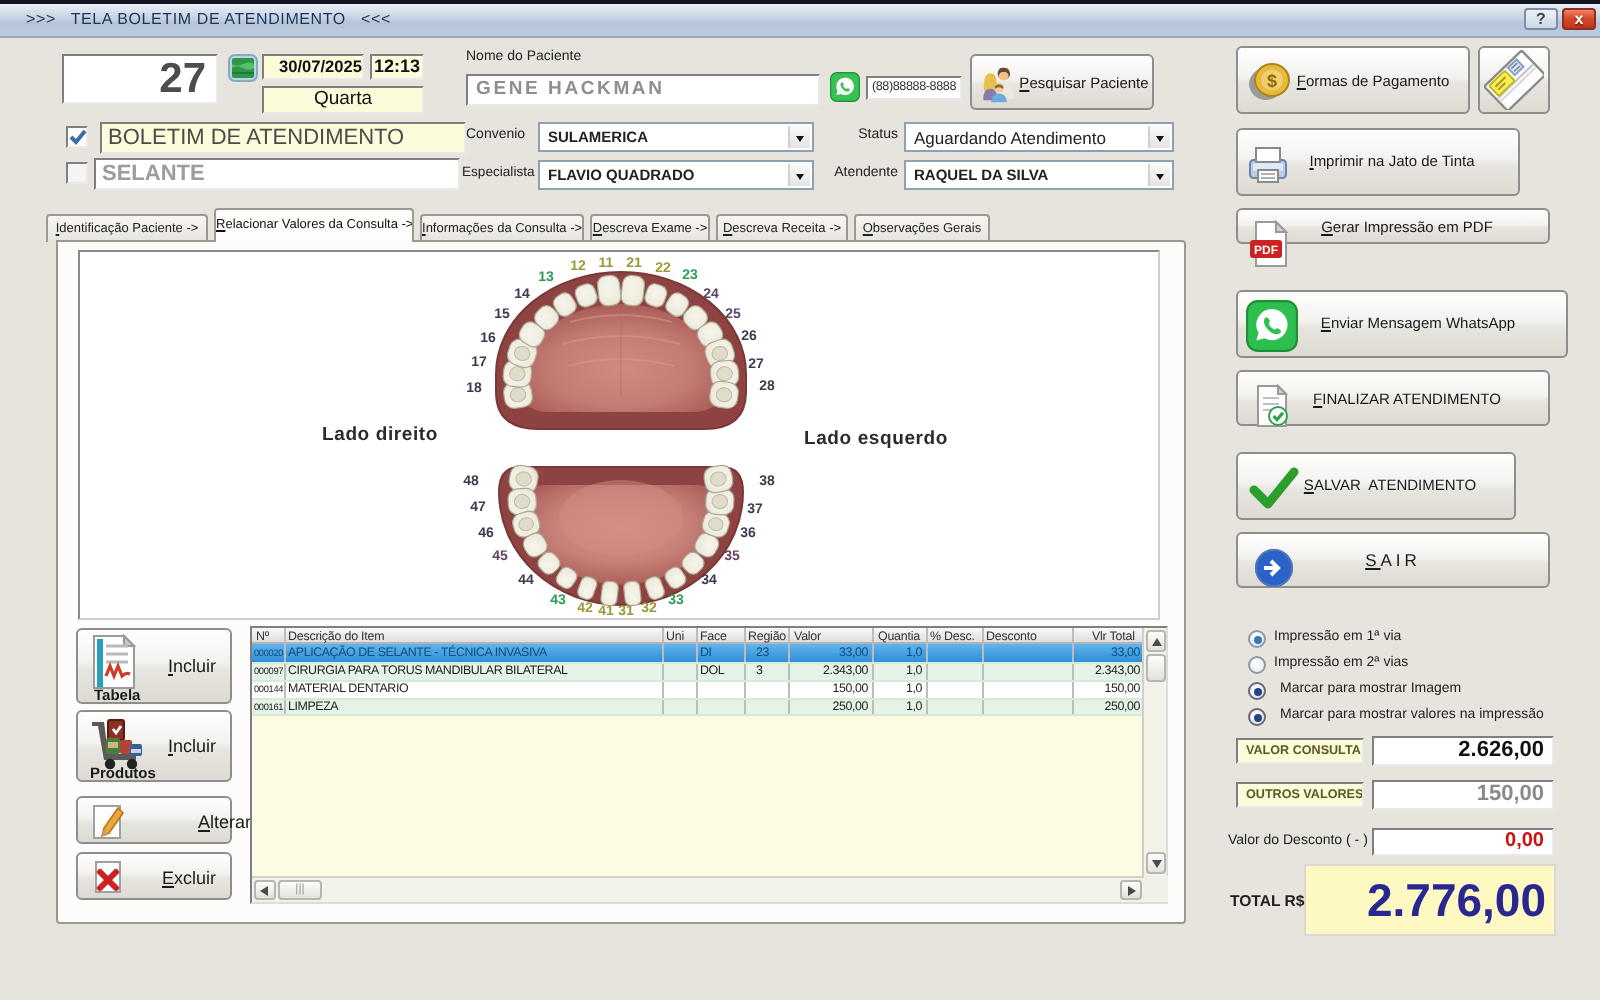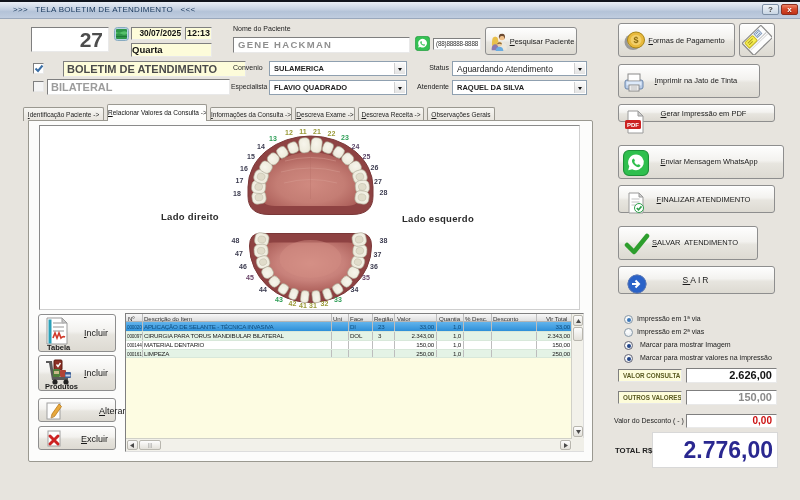--- a/index.html
+++ b/index.html
@@ -26,29 +26,29 @@
 
 <svg class="abs" style="left:114px;top:27px" width="15" height="14" viewBox="0 0 15 14">
 <rect x="0.5" y="0.5" width="14" height="13" rx="3" fill="#b8d4e4" stroke="#88aac0"></rect>
 <rect x="2" y="2" width="11" height="10" rx="1" fill="#2f9648"></rect>
 <path d="M2 5 q3 1.5 5.5 0 q3-1.5 5.5 0 l0 2 q-3 1.5-5.5 0 q-3-1.5-5.5 0 Z" fill="#55c06a"></path>
 <path d="M2 9.5 h11" stroke="#1e7a38" stroke-width="1"></path>
 </svg>
 
 <div class="abs sunk yel" style="left:131px;top:27px;width:51px;height:13px;text-align:right;font-size:8.3px;font-weight:bold;color:#111;line-height:11px">30/07/2025</div>
 <div class="abs sunk yel" style="left:185px;top:27px;width:27px;height:13px;text-align:center;font-size:9px;font-weight:bold;color:#111;line-height:11px">12:13</div>
-<div class="abs sunk yel" style="left:131px;top:43px;width:81px;height:14px;font-size:9.5px;font-weight:bold;color:#111;line-height:12px">Quarta</div>
+<div class="abs sunk yel" style="left:131px;top:43px;width:81px;height:14px;text-align:center;font-size:9.5px;font-weight:normal;color:#111;line-height:12px">Quarta</div>
 
 <div class="abs sunk" style="left:33px;top:63px;width:11px;height:11px"></div>
 <svg class="abs" style="left:34px;top:64px" width="10" height="10" viewBox="0 0 10 10">
     <path d="M1.5 4.5 L4 7 L8.5 1.5" fill="none" stroke="#3a6ea5" stroke-width="2"></path>
   </svg>
-<div class="abs sunk yel" style="left:63px;top:61px;width:183px;height:16px;font-size:11px;font-weight:bold;color:#4a4a4a;line-height:14px;padding-left:3px">BOLETIM DE ATENDIMENTO</div>
+<div class="abs sunk yel" style="left:50px;top:61px;width:183px;height:16px;font-size:11px;font-weight:normal;color:#4a4a4a;line-height:14px;padding-left:3px">BOLETIM DE ATENDIMENTO</div>
 <div class="abs sunk" style="left:33px;top:81px;width:11px;height:11px;background:#f4f4f4"></div>
-<div class="abs sunk" style="left:47px;top:79px;width:183px;height:16px;font-size:11px;font-weight:bold;color:#9c9c9c;line-height:14px;padding-left:3px">BILATERAL</div>
+<div class="abs sunk" style="left:47px;top:79px;width:183px;height:16px;font-size:11px;font-weight:bold;color:#9c9c9c;line-height:14px;padding-left:3px">SELANTE</div>
 
 <div class="lbl" style="left:233px;top:25px">Nome do Paciente</div>
 <div class="abs sunk" style="left:233px;top:37px;width:177px;height:16px;font-size:9.5px;font-weight:bold;color:#8f8f8f;letter-spacing:1.3px;line-height:14px;padding-left:4px">GENE HACKMAN</div>
 <div class="lbl" style="left:233px;top:64px">Convenio</div>
 <div class="combo" style="left:269px;top:61px;width:138px;height:15px">SULAMERICA<span class="arr"></span></div>
 <div class="lbl" style="left:231px;top:83px;font-size:6.8px">Especialista</div>
 <div class="combo" style="left:269px;top:80px;width:138px;height:15px">FLAVIO QUADRADO<span class="arr"></span></div>
 
 <svg class="abs" style="left:415px;top:36px" width="15" height="15" viewBox="0 0 24 24">
 <rect x="0.5" y="0.5" width="23" height="23" rx="5" fill="#35c153" stroke="#1d9038"></rect>
@@ -470,13 +470,13 @@
 <div class="abs" style="left:626.5px;top:356.5px;width:4px;height:4px;border-radius:50%;background:#224488"></div>
 <div class="abs" style="left:640px;top:354px;font-size:7px;color:#222">Marcar para mostrar valores na impressão</div>
 
 <div class="rowlab sunk yel" style="left:618px;top:369px;width:64px;height:13px;font-size:6.3px">VALOR CONSULTA</div>
 <div class="abs sunk" style="left:686px;top:368px;width:91px;height:15px;font-size:11px;font-weight:bold;color:#111;text-align:right;line-height:13px;padding-right:4px">2.626,00</div>
 <div class="rowlab sunk yel" style="left:618px;top:391px;width:64px;height:13px;font-size:6.3px">OUTROS VALORES</div>
 <div class="abs sunk" style="left:686px;top:390px;width:91px;height:15px;font-size:11px;font-weight:bold;color:#8a8a8a;text-align:right;line-height:13px;padding-right:4px">150,00</div>
 <div class="abs" style="left:614px;top:417px;font-size:7px;color:#222">Valor do Desconto ( - )</div>
 <div class="abs sunk" style="left:686px;top:414px;width:91px;height:14px;font-size:10px;font-weight:bold;color:#cc1111;text-align:right;line-height:12px;padding-right:4px">0,00</div>
 <div class="abs" style="left:615px;top:446px;font-size:7.8px;font-weight:bold;color:#222;z-index:5">TOTAL R$</div>
-<div class="abs" style="left:652px;top:432px;width:126px;height:36px;background:#ffffff;border:1px solid #d8d8d8;font-size:23px;font-weight:bold;color:#2a2890;text-align:right;line-height:34px;padding-right:4px">2.776,00</div>
+<div class="abs" style="left:652px;top:432px;width:126px;height:36px;background:#fef9c3;border:1px solid #d8d8d8;font-size:23px;font-weight:bold;color:#2a2890;text-align:right;line-height:34px;padding-right:4px">2.776,00</div>
 
 </body></html>

